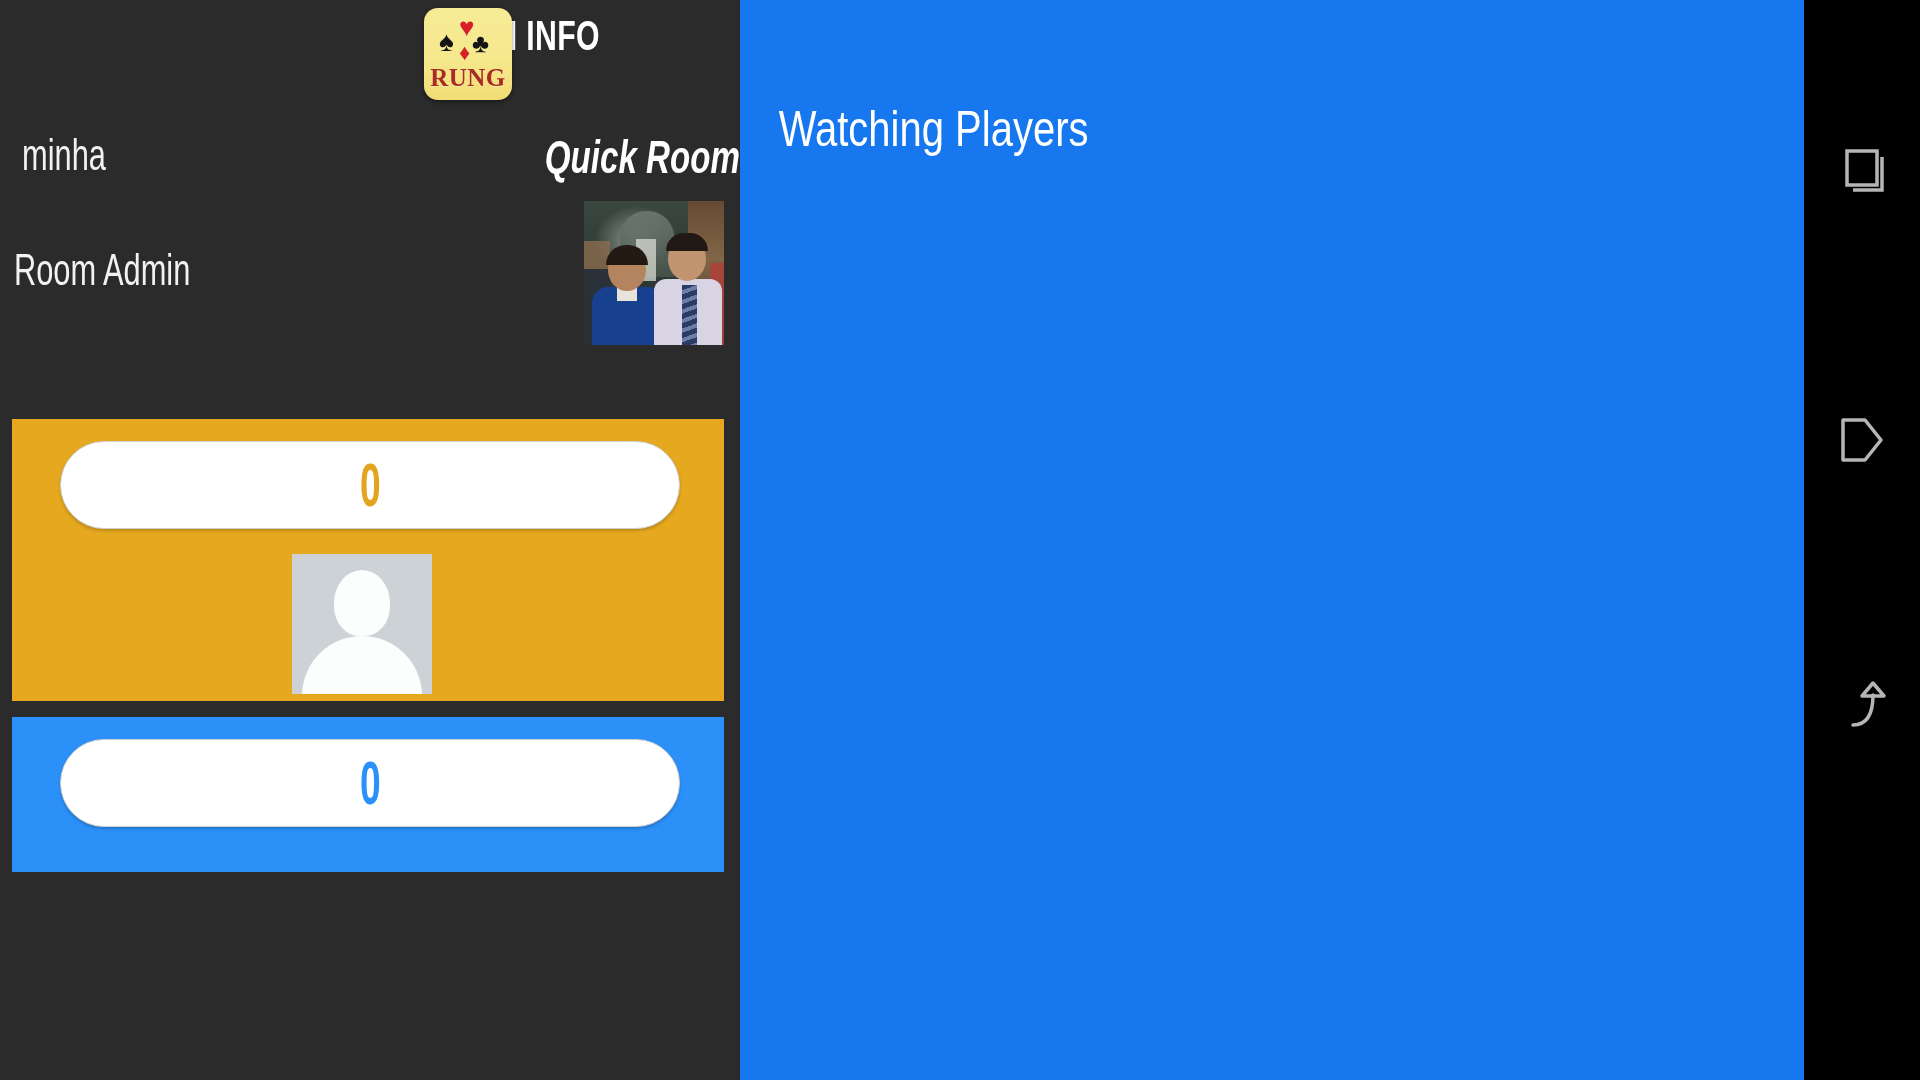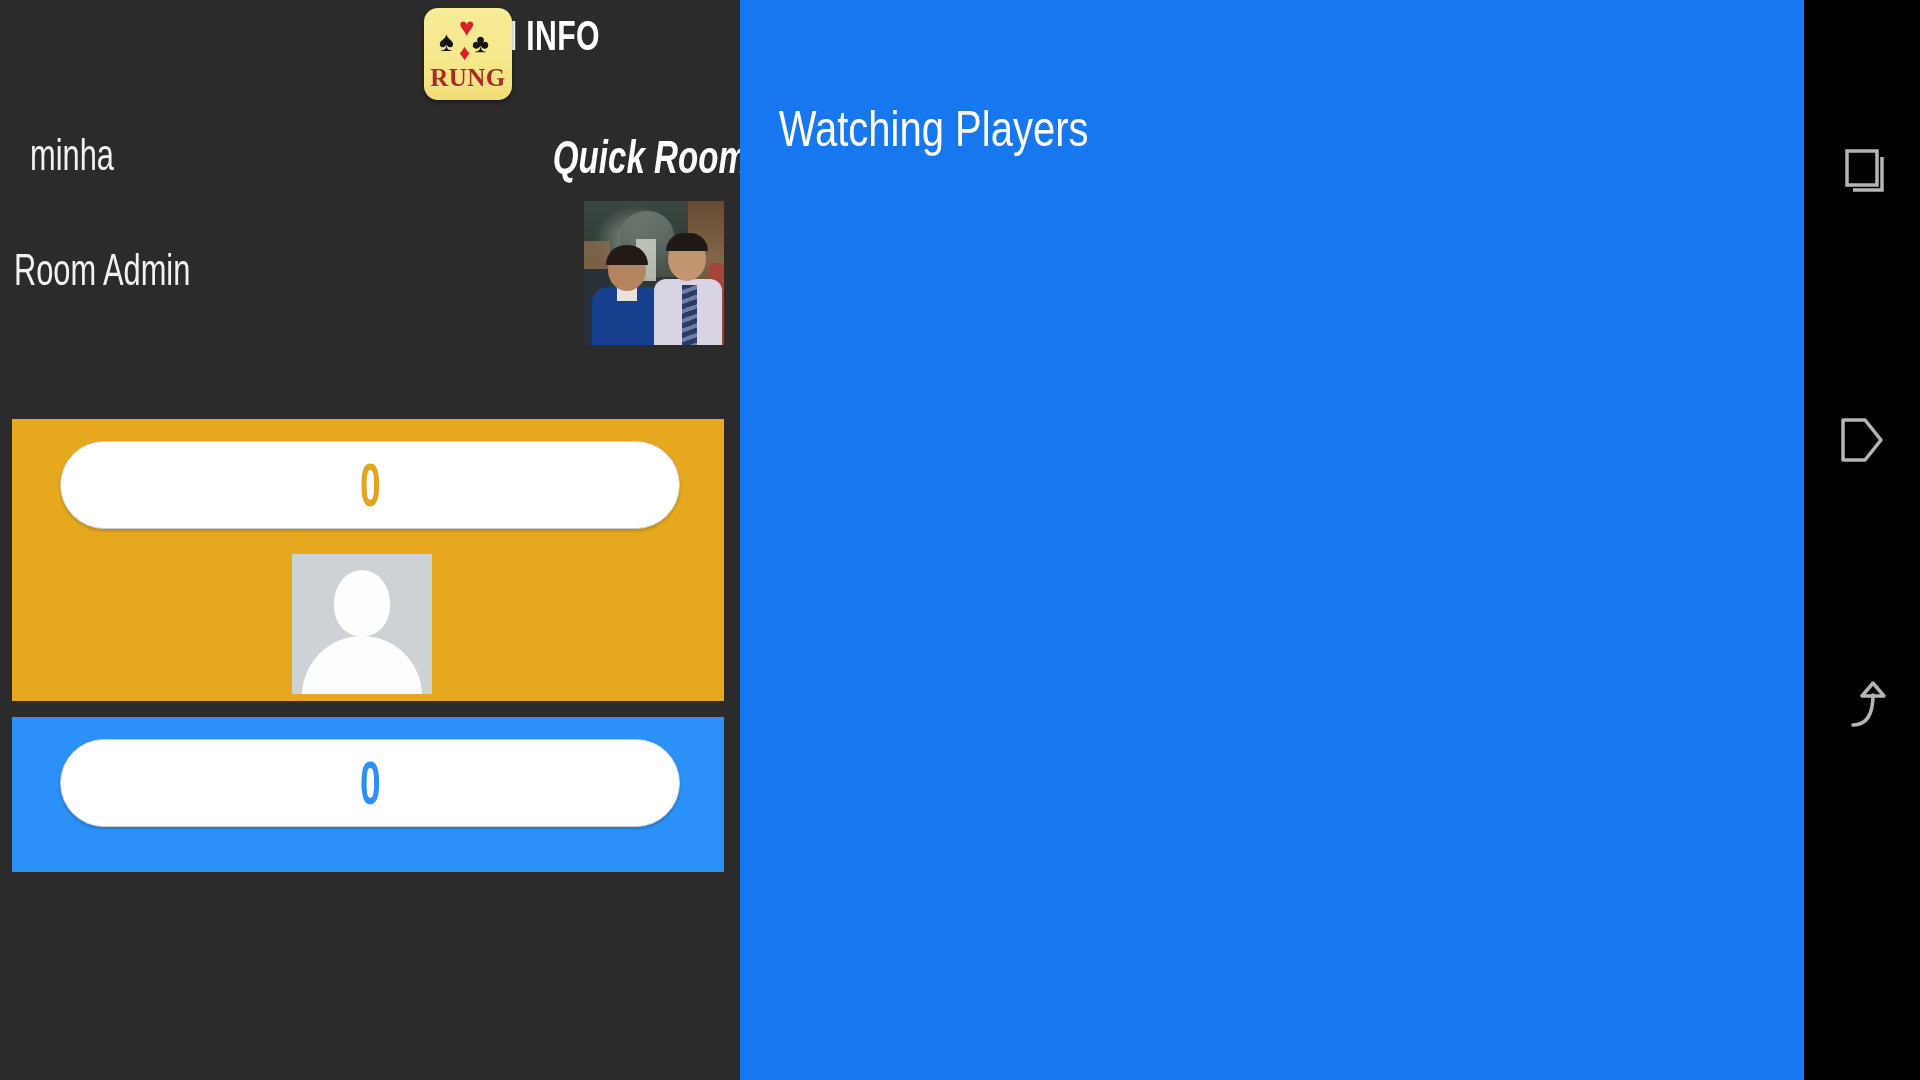--- a/index.html
+++ b/index.html
@@ -47,21 +47,21 @@
   .logo-word{
     position:absolute; left:0; bottom:8px; width:88px;
     text-align:center;
     font-family:"Liberation Serif", serif;
     font-weight:bold; font-size:25px;
     color:#a92b22; letter-spacing:0.5px;
     text-shadow:0 1px 0 rgba(255,255,255,.35);
   }
 
   .row-name{
-    position:absolute; left:16px; top:130px; width:740px; height:62px;padding-left:46px;
+    position:absolute; left:8px; top:130px; width:740px; height:62px;padding-left:46px;
   }
   .pname{
     position:absolute; left:14px; top:0;
     color:#f2f2f2; font-size:44px; font-weight:400;
     transform:scaleX(.70); transform-origin:left center;
     white-space:nowrap;
   }
   .roomtype{
     position:absolute; right:8px; top:0;
     color:#fff; font-size:46px; font-weight:bold; font-style:italic;

